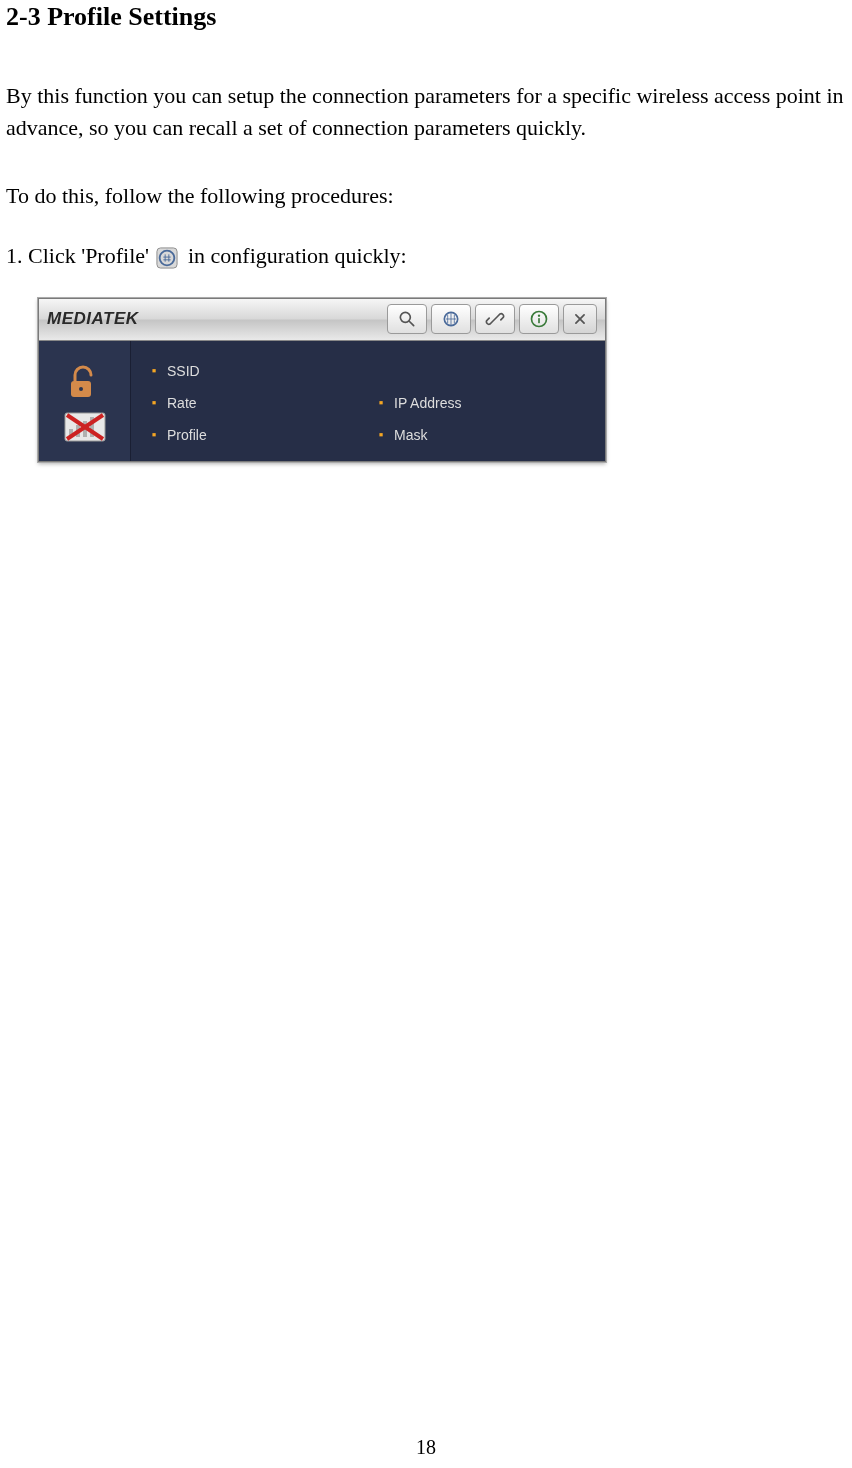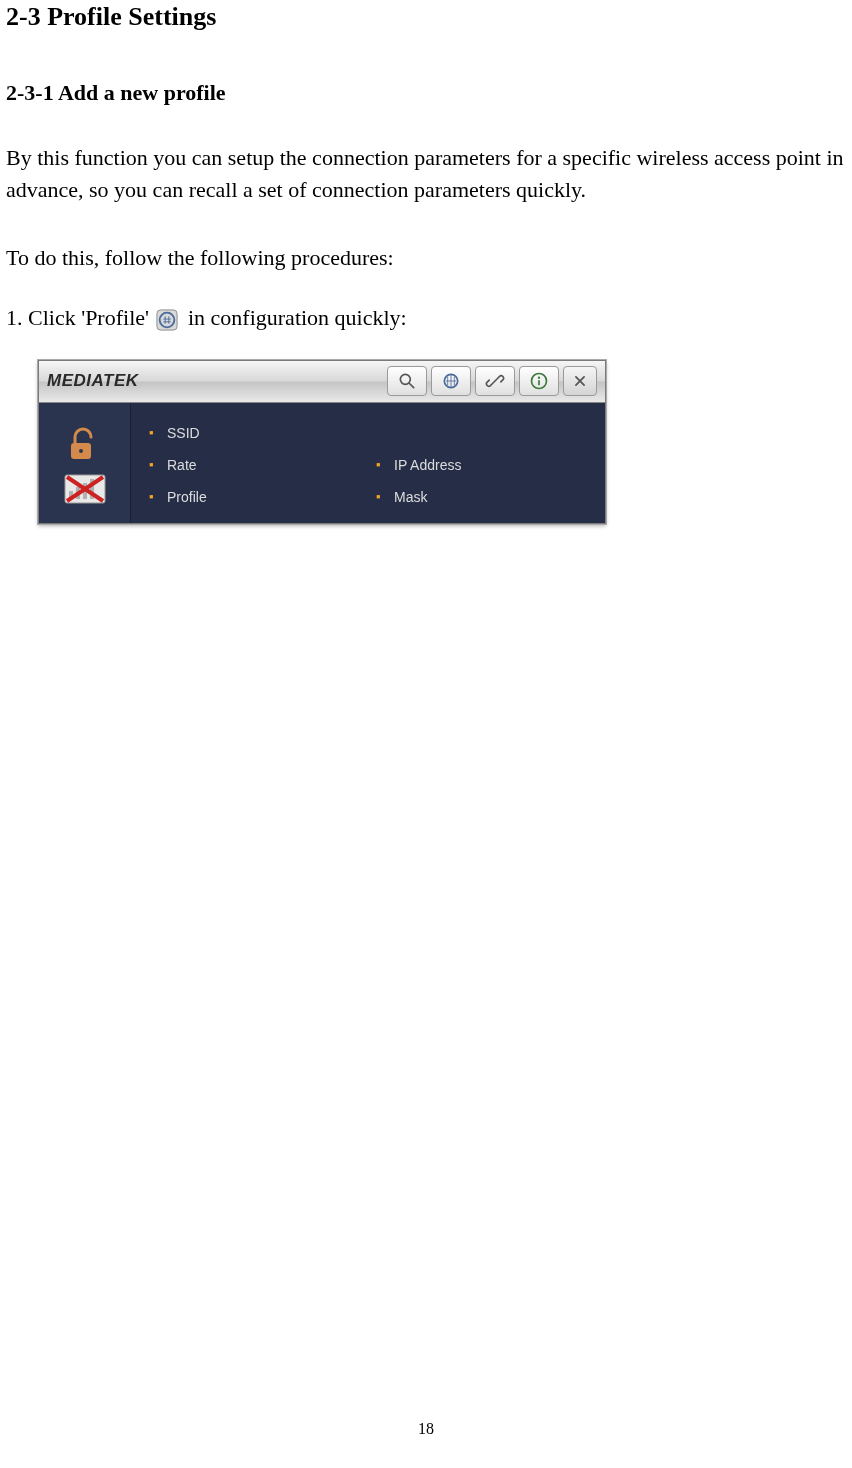--- a/index.html
+++ b/index.html
@@ -55,20 +55,21 @@
       margin: 0 4px 2px 4px;
     }
     .screenshot-wrap {
       margin: 26px 0 40px 32px;
     }
     .mediatek-panel {
       width: 568px;
       border: 1px solid #7a7a7a;
       background: #1a1f33;
       box-shadow: 0 0 0 1px #aaa, 0 2px 4px rgba(0,0,0,0.3);
+      text-align: center;
     }
     .mt-header {
       height: 42px;
       background: linear-gradient(#f6f6f6,#d8d8d8 48%,#c5c5c5 52%,#e9e9e9);
       display: flex;
       align-items: center;
       border-bottom: 1px solid #888;
     }
     .mt-logo {
       width: 172px;
@@ -138,35 +139,34 @@
       gap: 8px;
     }
     .mt-bullet {
       color: #f5a623;
       font-size: 13px;
       display: inline-block;
       width: 10px;
     }
     .page-number {
       position: absolute;
-      bottom: 30px;
+      bottom: 9px;
       left: 0;
       width: 100%;
       text-align: center;
-      font-size: 16px;
+      font-size: 20px;
     }
   </style>
 </head>
 <body>
 
 <div class="content">
   <h2 class="section-title">2-3 Profile Settings</h2>
 
 
-  <h3 class="subsection">2-3-1 Add a new profile</h3>
 
   <p class="para">By this function you can setup the connection parameters for a specific wireless access point in advance, so you can recall a set of connection parameters quickly.</p>
 
   <p class="para" style="margin-bottom:28px;">To do this, follow the following procedures:</p>
 
   <div class="step">
     <span>1.  Click 'Profile' </span>
     <span class="inline-icon">
       <svg class="profile-icon-svg" viewBox="0 0 24 24">
         <rect x="1" y="1" width="22" height="22" rx="4" fill="#d9d9d9" stroke="#888"></rect>

